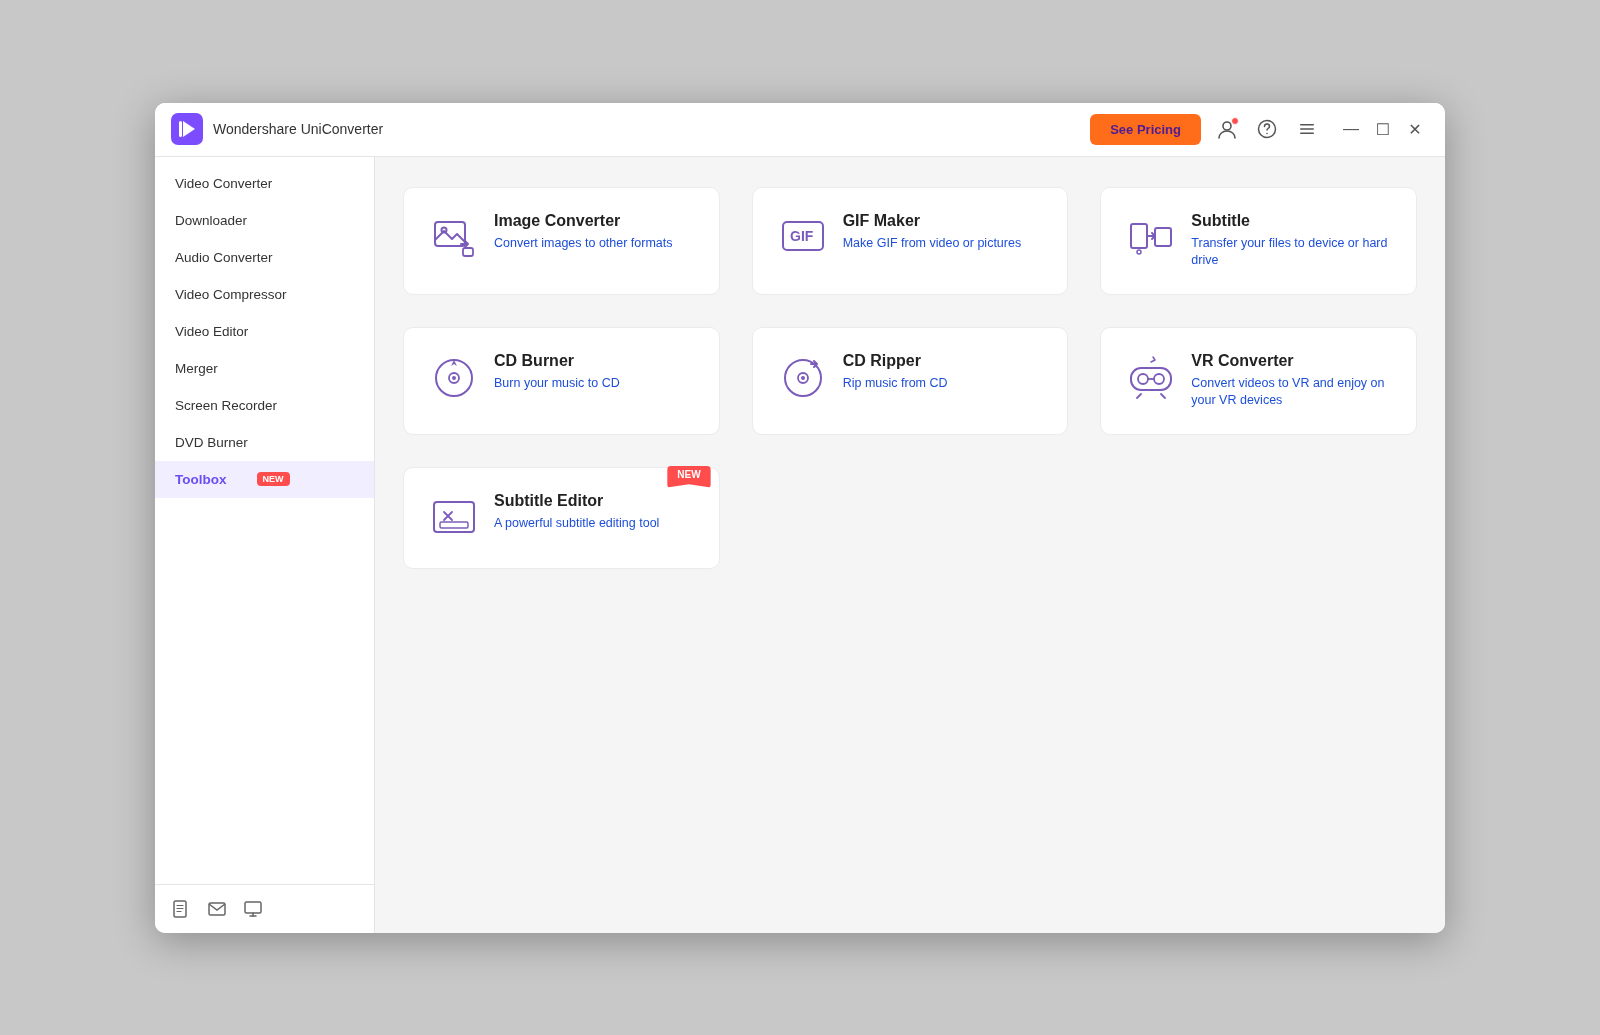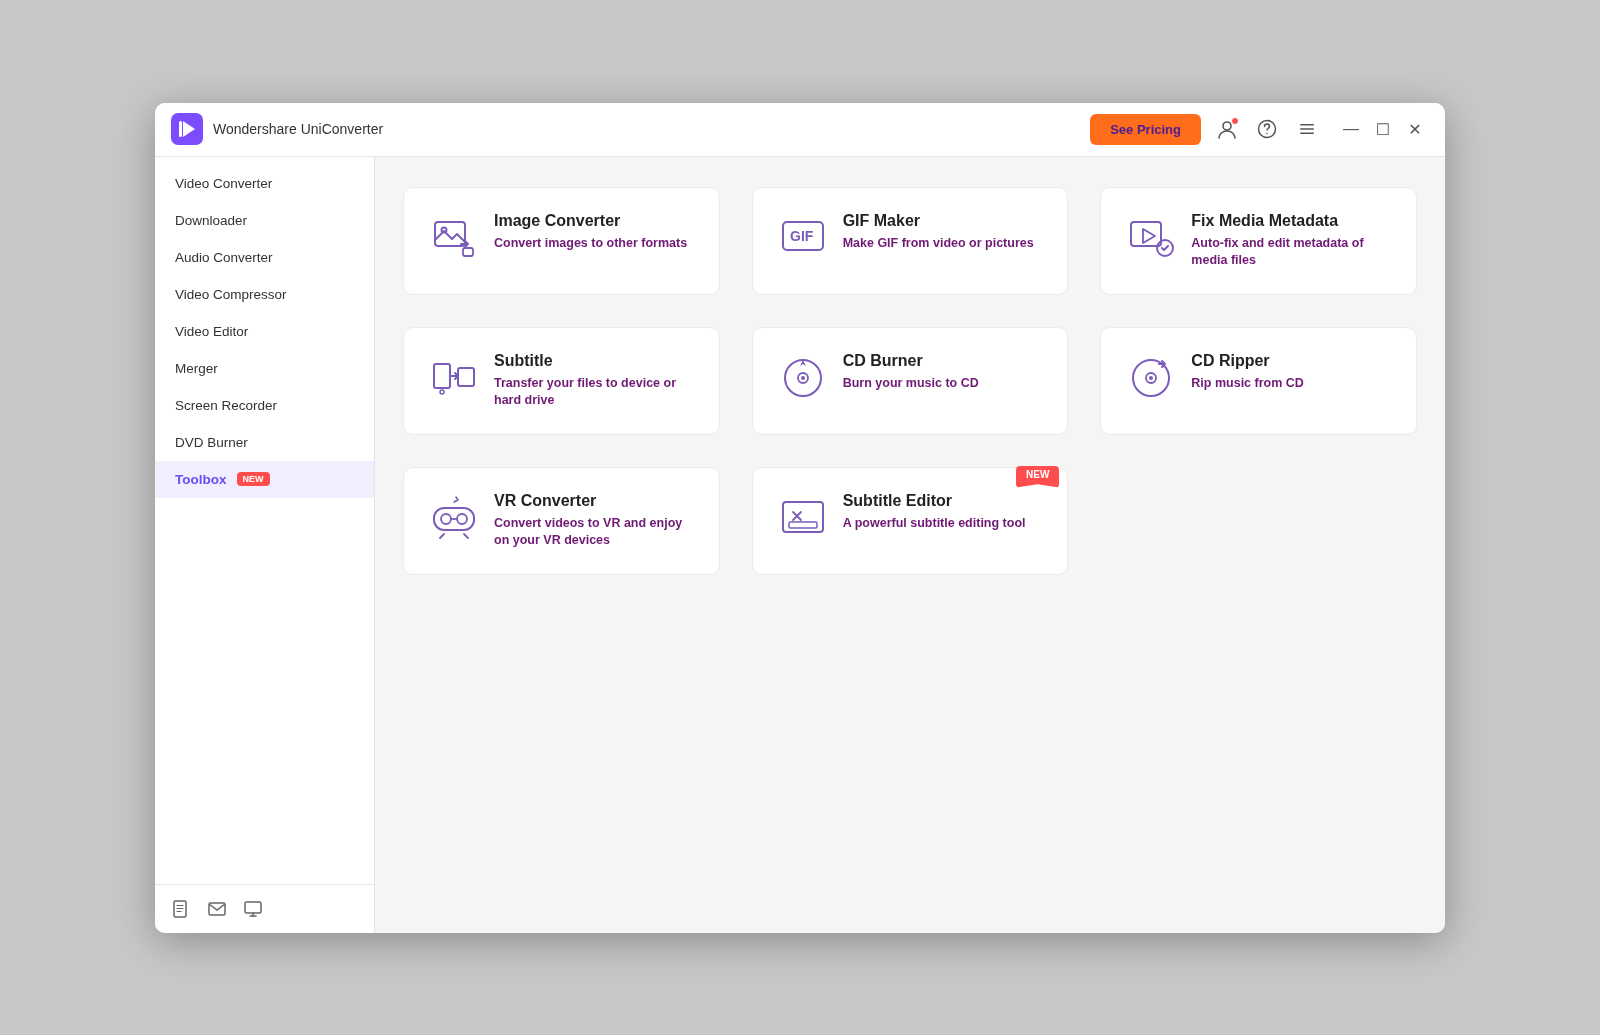--- a/index.html
+++ b/index.html
@@ -116,20 +116,21 @@
       cursor: pointer;
       font-size: 13.5px;
       color: #333;
       border-radius: 0;
       position: relative;
     }
     .sidebar-item.active {
       background: #f0eeff;
       color: #6c4ef2;
       font-weight: 600;
+      gap: 20px;
     }
     .sidebar-item .new-badge {
       background: #ff4d4d;
       color: white;
       font-size: 9px;
       font-weight: 700;
       padding: 2px 6px;
       border-radius: 4px;
       margin-left: 10px;
       text-transform: uppercase;
@@ -191,23 +192,22 @@
       flex: 1;
     }
     .tool-name {
       font-size: 16px;
       font-weight: 600;
       color: #222;
       margin-bottom: 5px;
     }
     .tool-desc {
       font-size: 12.5px;
-      color: #701a75;
+      color: #1d4ed8;
       line-height: 1.4;
-      font-weight: bold;
     }
     .new-ribbon {
       position: absolute;
       top: -2px;
       right: 8px;
       background: #ff4d4d;
       color: white;
       font-size: 10px;
       font-weight: 700;
       padding: 3px 10px;
@@ -366,34 +366,20 @@
               <rect x="4" y="8" width="40" height="28" rx="4" stroke="#7c5cba" stroke-width="2" fill="none"></rect>
               <text x="11" y="27" font-size="14" font-weight="bold" fill="#7c5cba" font-family="Arial">GIF</text>
             </svg>
           </div>
           <div class="tool-info">
             <div class="tool-name">GIF Maker</div>
             <div class="tool-desc">Make GIF from video or pictures</div>
           </div>
         </div>
 
-        <div class="tool-card">
-          <div class="tool-icon-wrap">
-            <svg viewBox="0 0 48 48" fill="none" xmlns="http://www.w3.org/2000/svg">
-              <rect x="4" y="8" width="30" height="24" rx="3" stroke="#7c5cba" stroke-width="2" fill="none"></rect>
-              <polygon points="16,15 28,22 16,29" stroke="#7c5cba" stroke-width="1.8" fill="none" stroke-linejoin="round"></polygon>
-              <circle cx="38" cy="34" r="8" stroke="#7c5cba" stroke-width="2" fill="none"></circle>
-              <path d="M35 34 L37 36 L41 32" stroke="#7c5cba" stroke-width="2" stroke-linecap="round" stroke-linejoin="round" fill="none"></path>
-            </svg>
-          </div>
-          <div class="tool-info">
-            <div class="tool-name">Fix Media Metadata</div>
-            <div class="tool-desc">Auto-fix and edit metadata of media files</div>
-          </div>
-        </div>
 
         <div class="tool-card">
           <div class="tool-icon-wrap">
             <svg viewBox="0 0 48 48" fill="none" xmlns="http://www.w3.org/2000/svg">
               <rect x="4" y="10" width="16" height="24" rx="2" stroke="#7c5cba" stroke-width="2" fill="none"></rect>
               <rect x="28" y="14" width="16" height="18" rx="2" stroke="#7c5cba" stroke-width="2" fill="none"></rect>
               <circle cx="12" cy="38" r="2" stroke="#7c5cba" stroke-width="1.5" fill="none"></circle>
               <path d="M20 22 L28 22 M25 19 L28 22 L25 25" stroke="#7c5cba" stroke-width="2" stroke-linecap="round" stroke-linejoin="round" fill="none"></path>
             </svg>
           </div>

